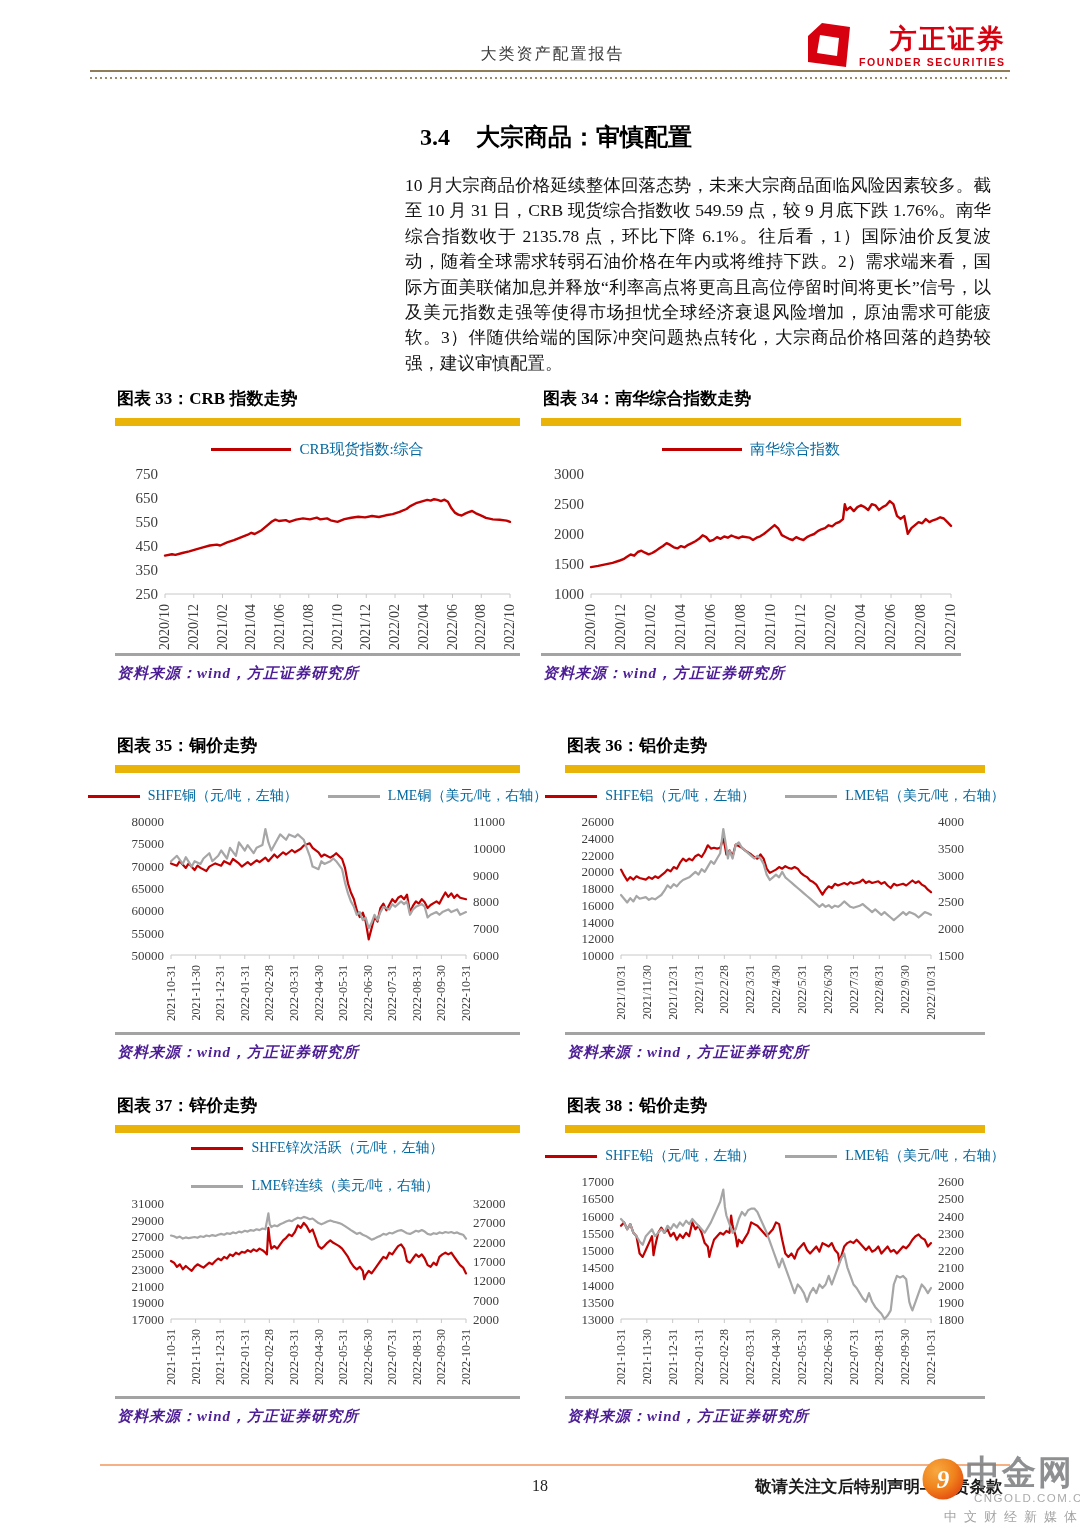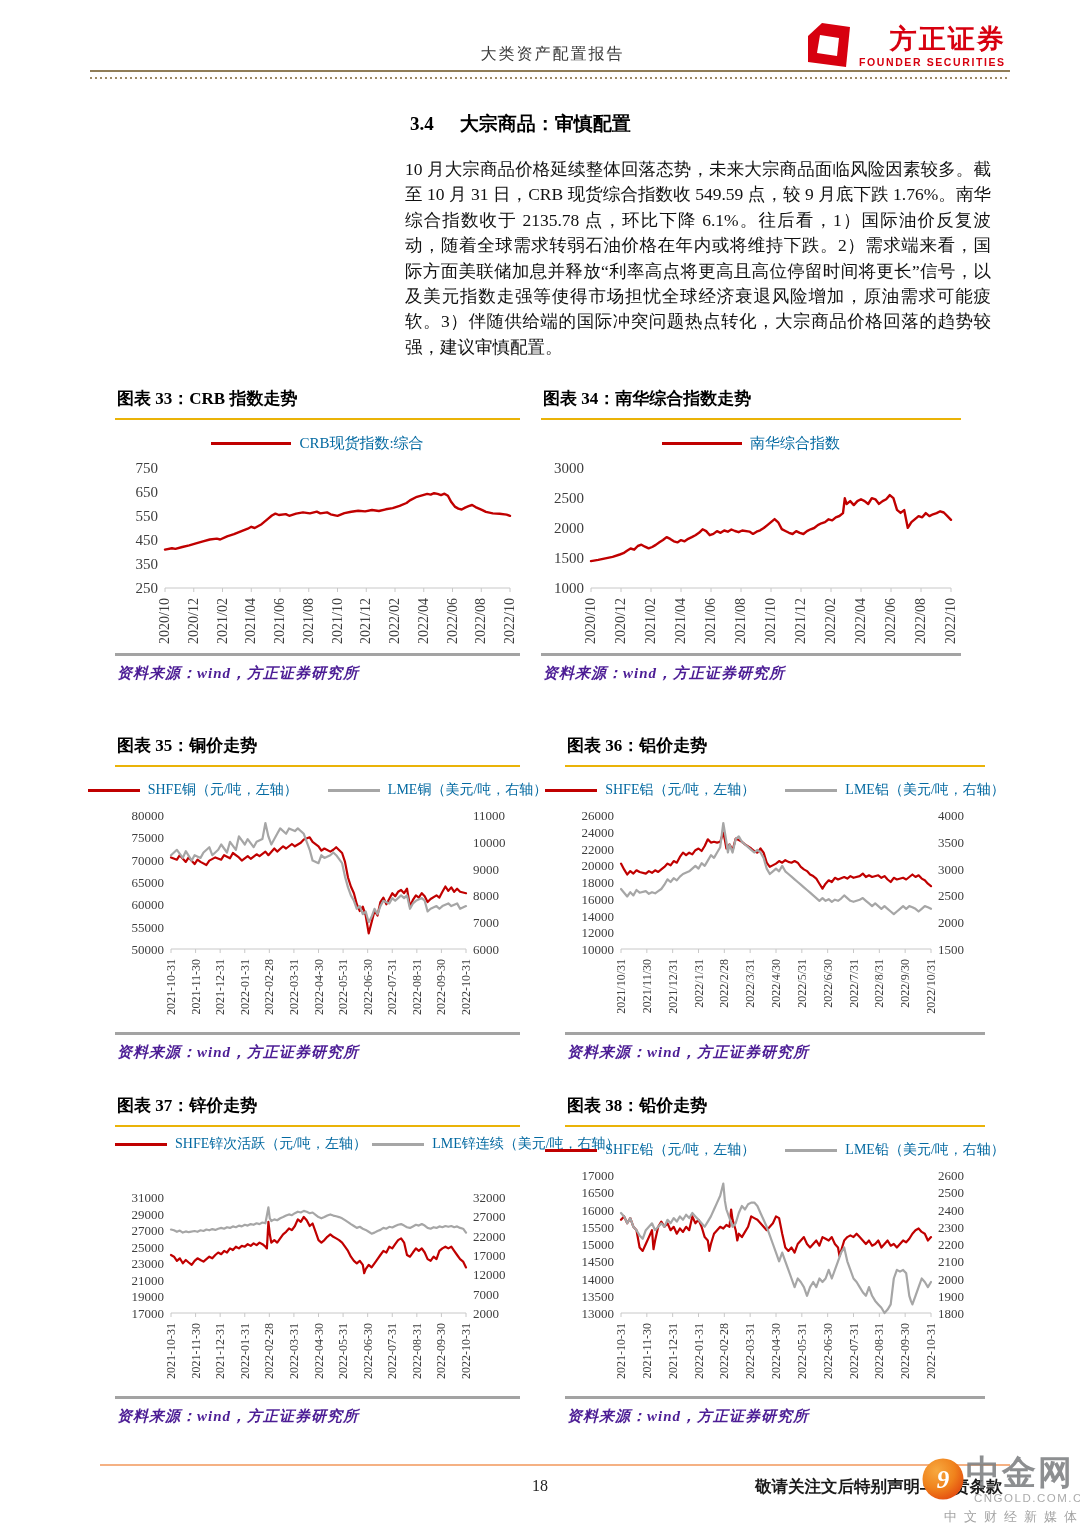--- a/index.html
+++ b/index.html
@@ -14,37 +14,37 @@
               background-image:repeating-linear-gradient(90deg,#9C8A64 0 2px,transparent 2px 5px);}
   .logo{position:absolute;top:22px;left:805px;display:flex;align-items:center;gap:8px;}
   .logo-txt{display:flex;flex-direction:column;line-height:1;}
   .logo-cn{font-size:27px;font-weight:bold;color:#D7000F;letter-spacing:2px;
            font-family:"Liberation Sans","DejaVu Sans",sans-serif;text-align:right;}
   .logo-en{font-size:10.5px;font-weight:bold;color:#D7000F;letter-spacing:1.6px;margin-top:4px;
            font-family:"Liberation Sans","DejaVu Sans",sans-serif;}
 
   
   .sec{position:absolute;left:405px;top:106px;width:586px;}
-  .sec h2{margin:5px;font-size:19px;font-weight:bold;color:#000;}
+  .sec h2{margin:15px;font-size:24px;font-weight:bold;color:#000;}
   .sec h2 .num{margin-right:26px;}
   .sec p{margin:20px 0 0 0;font-size:17.5px;line-height:25.4px;text-align:justify;color:#111;}
 
   
   figure{position:absolute;margin:0;display:flex;flex-direction:column;}
   .f33{left:115px;top:385px;width:405px;height:298px;}
   .f34{left:541px;top:385px;width:420px;height:298px;}
   .f35{left:115px;top:732px;width:405px;height:330px;}
   .f36{left:565px;top:732px;width:420px;height:330px;}
   .f37{left:115px;top:1092px;width:405px;height:334px;}
   .f38{left:565px;top:1092px;width:420px;height:334px;}
   .fig-title{font-size:17px;font-weight:bold;color:#000;padding:2px 0 8px 2px;
-             border-bottom:2px solid #eab308;}
+             border-bottom:8px solid #eab308;}
   .legend{margin-top:8px;display:flex;justify-content:center;align-items:center;gap:30px;
           height:30px;flex:none;}
-  .legend.stacked{flex-direction:row;align-items:flex-start;gap:5px;height:52px;
+  .legend.stacked{flex-direction:column;align-items:flex-start;gap:20px;height:52px;
                   width:max-content;margin-left:auto;margin-right:auto;justify-content:center;text-align:center;}
   .legend-item{display:flex;align-items:center;gap:8px;font-size:14px;color:#0369a1;white-space:nowrap;}
   .row1 .legend-item{font-size:15px;}
   .legend-swatch{display:inline-block;width:52px;height:3px;flex:none;}
   .row1 .legend-swatch{width:80px;}
   .plot{flex:1;min-height:0;}
   .fig-source{flex:none;border-top:3px solid #a3a3a3;padding:8px 2px 0 2px;font-size:15px;
               font-style:italic;font-weight:600;letter-spacing:1px;color:#4c1d95;}
   .tick{fill:#3d3d3d;font-family:"Liberation Serif","DejaVu Serif",serif;}
   .axisline{stroke:#C8C8C8;stroke-width:1;}

